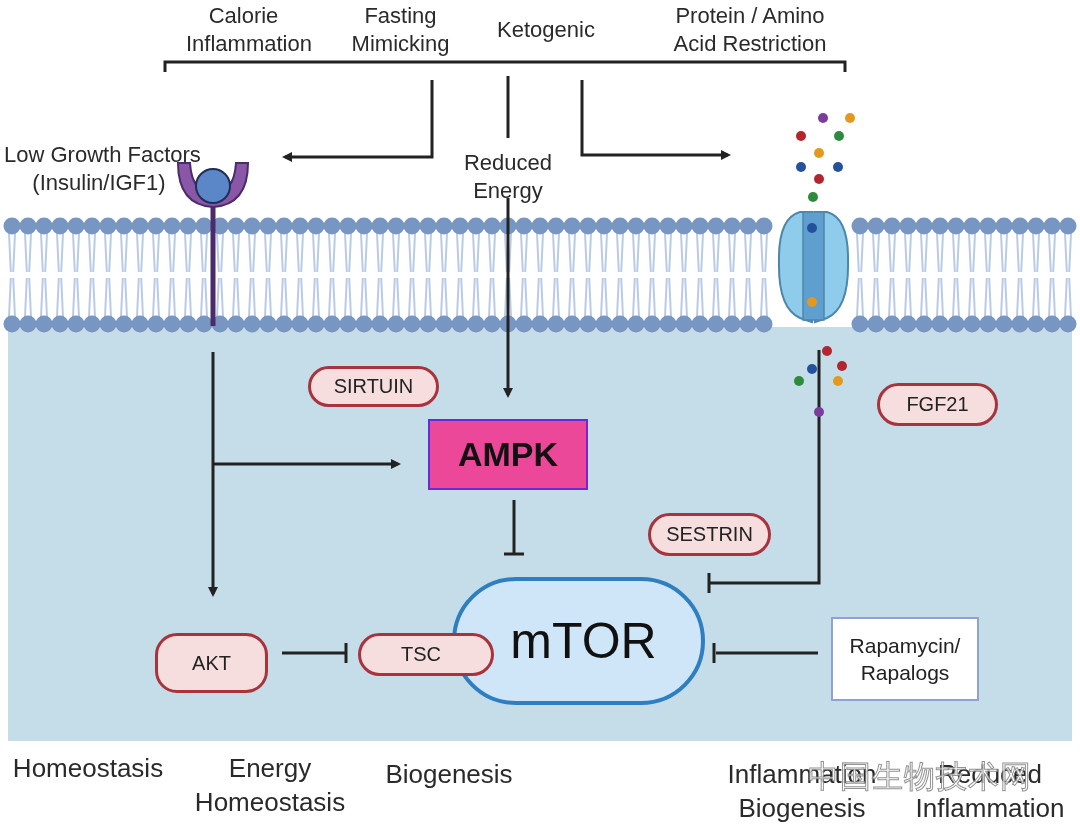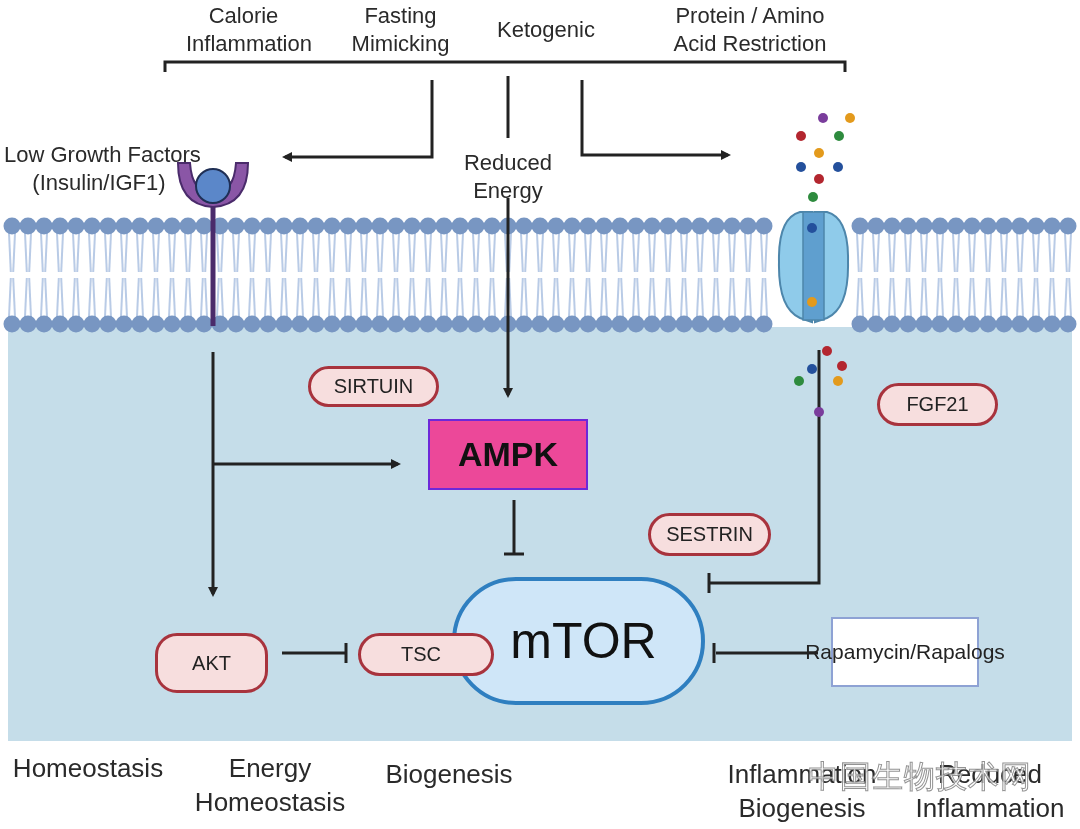--- a/index.html
+++ b/index.html
@@ -14,22 +14,22 @@
           display: flex; align-items: center; justify-content: center; font-size: 20px; color: #222;
           box-sizing: border-box; }
   .box-ampk { position: absolute; left: 428px; top: 419px; width: 160px; height: 71px;
               background: #ec4899; border: 2px solid #6d28d9; box-sizing: border-box;
               display: flex; align-items: center; justify-content: center;
               font-size: 34px; font-weight: bold; color: #111; }
   .mtor { position: absolute; left: 452px; top: 561px; width: 253px; height: 128px;
           background: #cfe6f8; border: 4px solid #2f7fc0; border-radius: 64px; box-sizing: border-box;
           display: flex; align-items: center; justify-content: center;
           font-size: 50px; font-weight: normal; color: #111; padding-left: 10px; margin-top: 16px; }
-  .rapa { position: absolute; left: 831px; top: 617px; width: 148px; height: 70px; background: #ffffff;
-          border: 2px solid #8ea2d4; box-sizing: border-box; display: flex; 
+  .rapa { position: absolute; left: 831px; top: 617px; width: 148px; height: 84px; background: #ffffff;
+          border: 2px solid #8ea2d4; box-sizing: border-box; display: flex; flex-direction: column;
           align-items: center; justify-content: center; font-size: 21px; line-height: 1.3; color: #222; }
   .watermark { position: absolute; left: 808px; top: 756px; font-size: 31px; color: rgba(255,255,255,0.75);
                -webkit-text-stroke: 1px rgba(120,120,120,0.8); letter-spacing: 1px; }
 </style>
 </head>
 <body>
 
 <div id="stage">
 
   <svg id="bg" width="1080" height="829" style="position:absolute;left:0;top:0">

